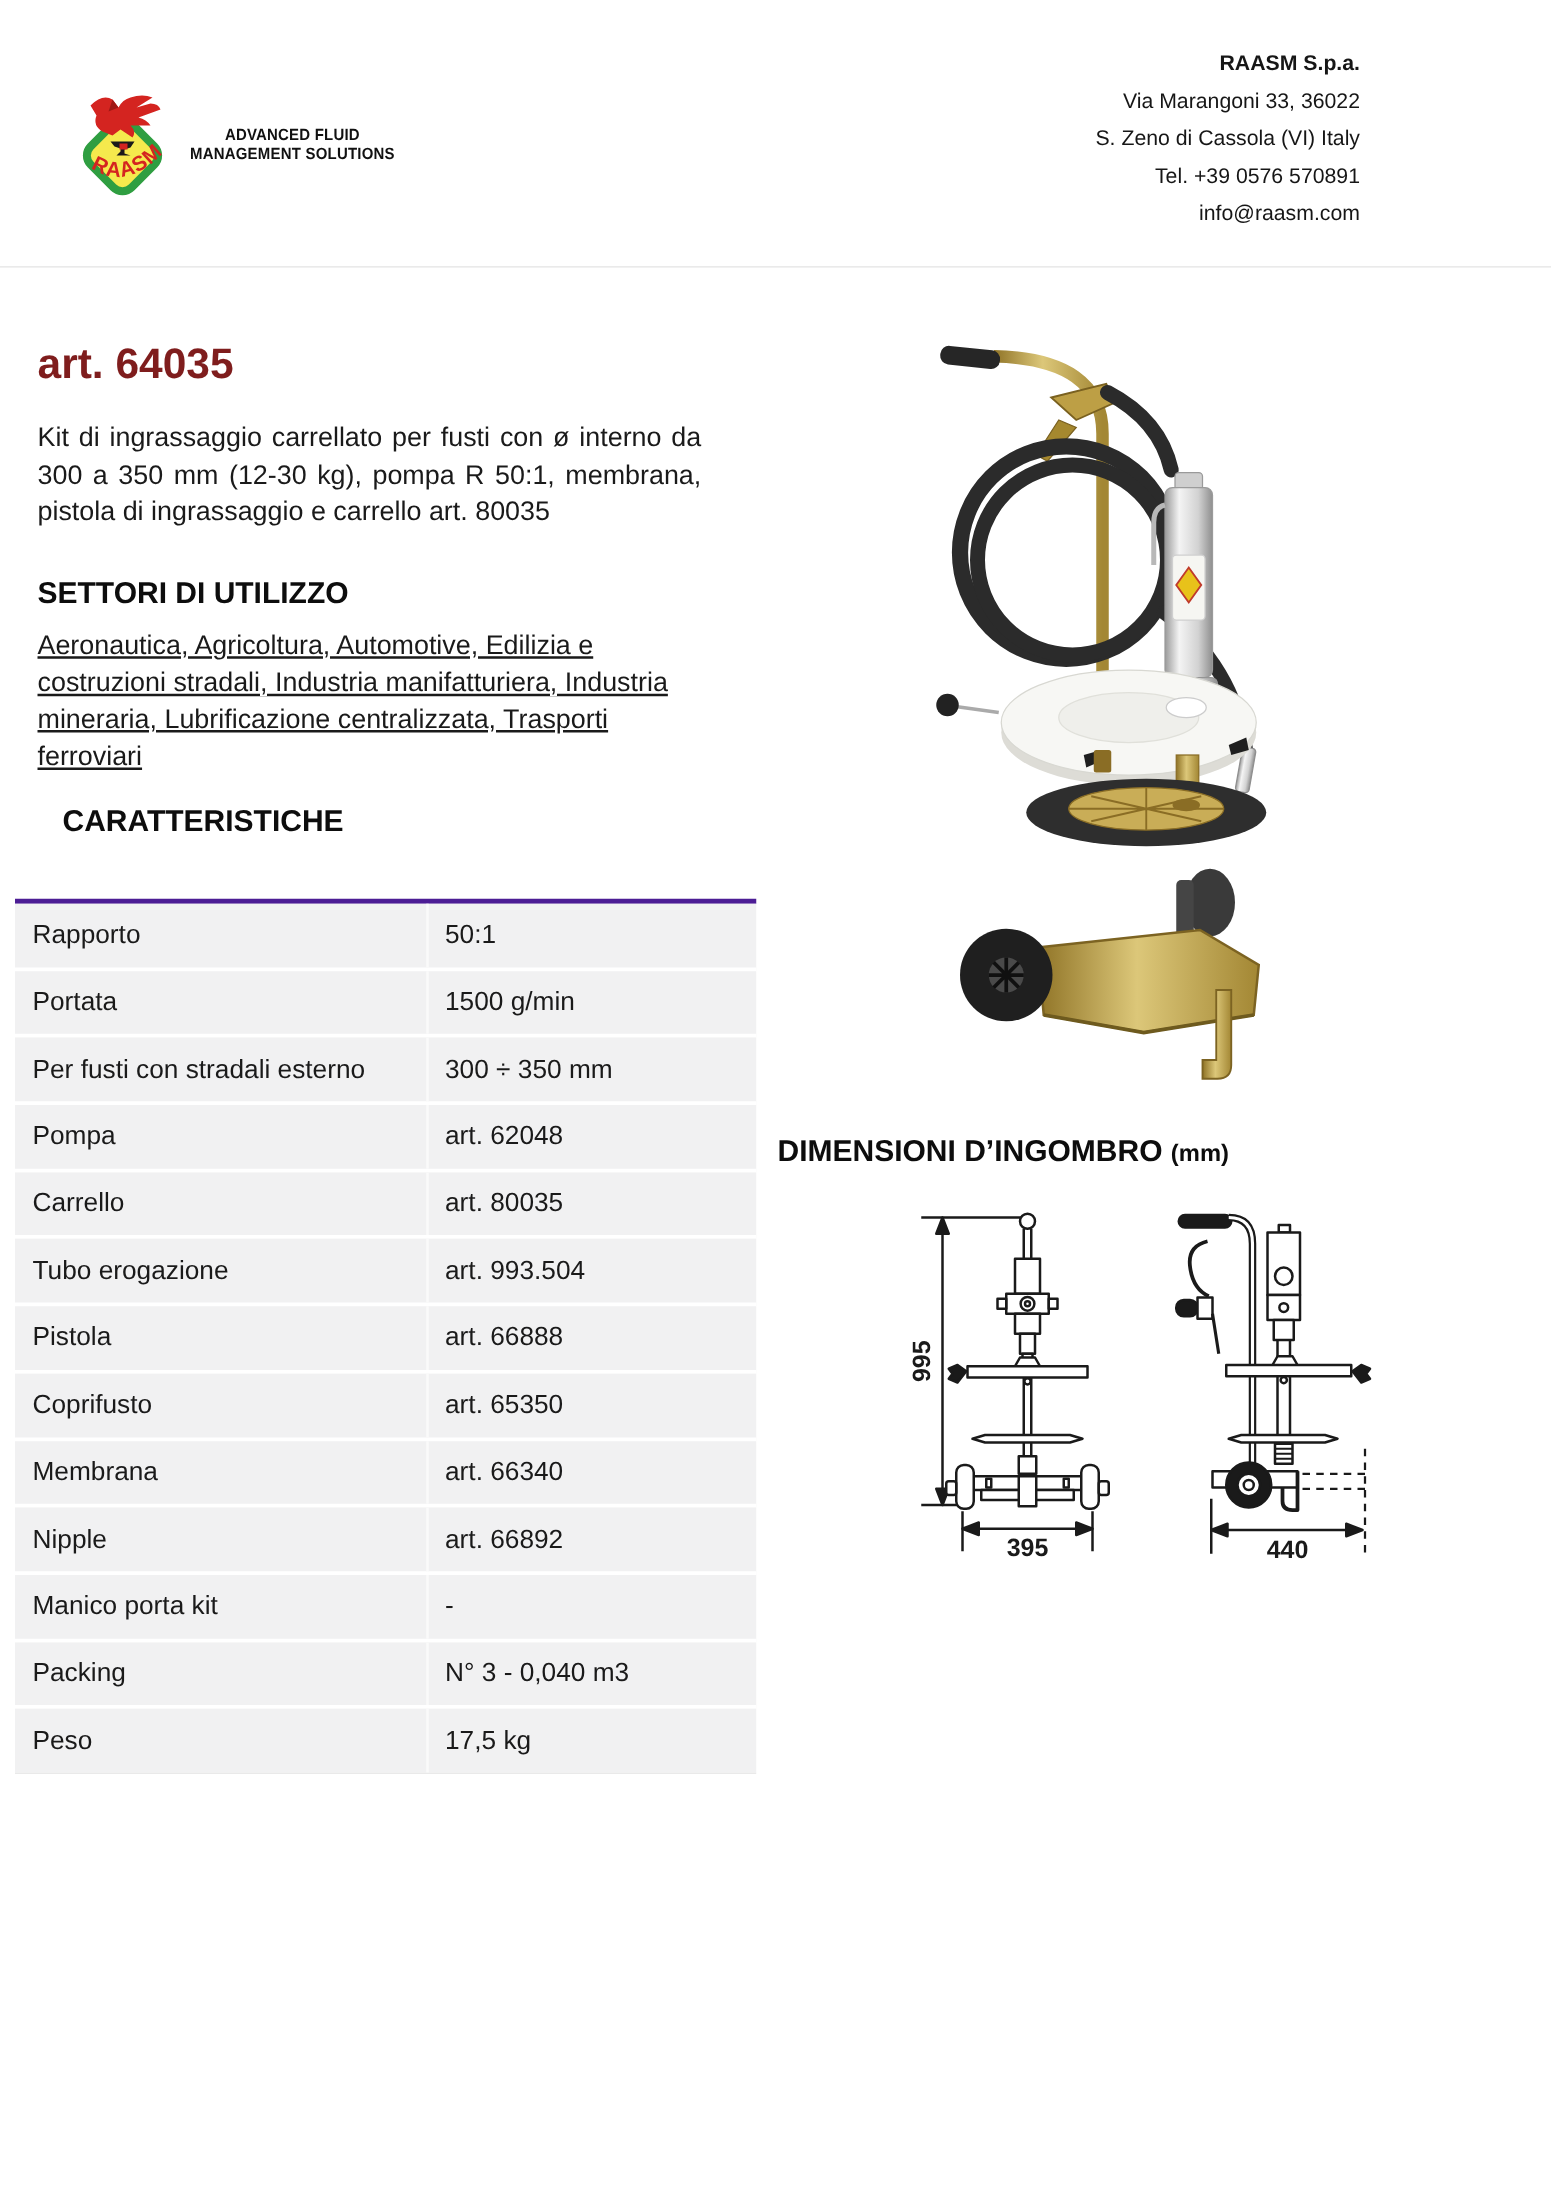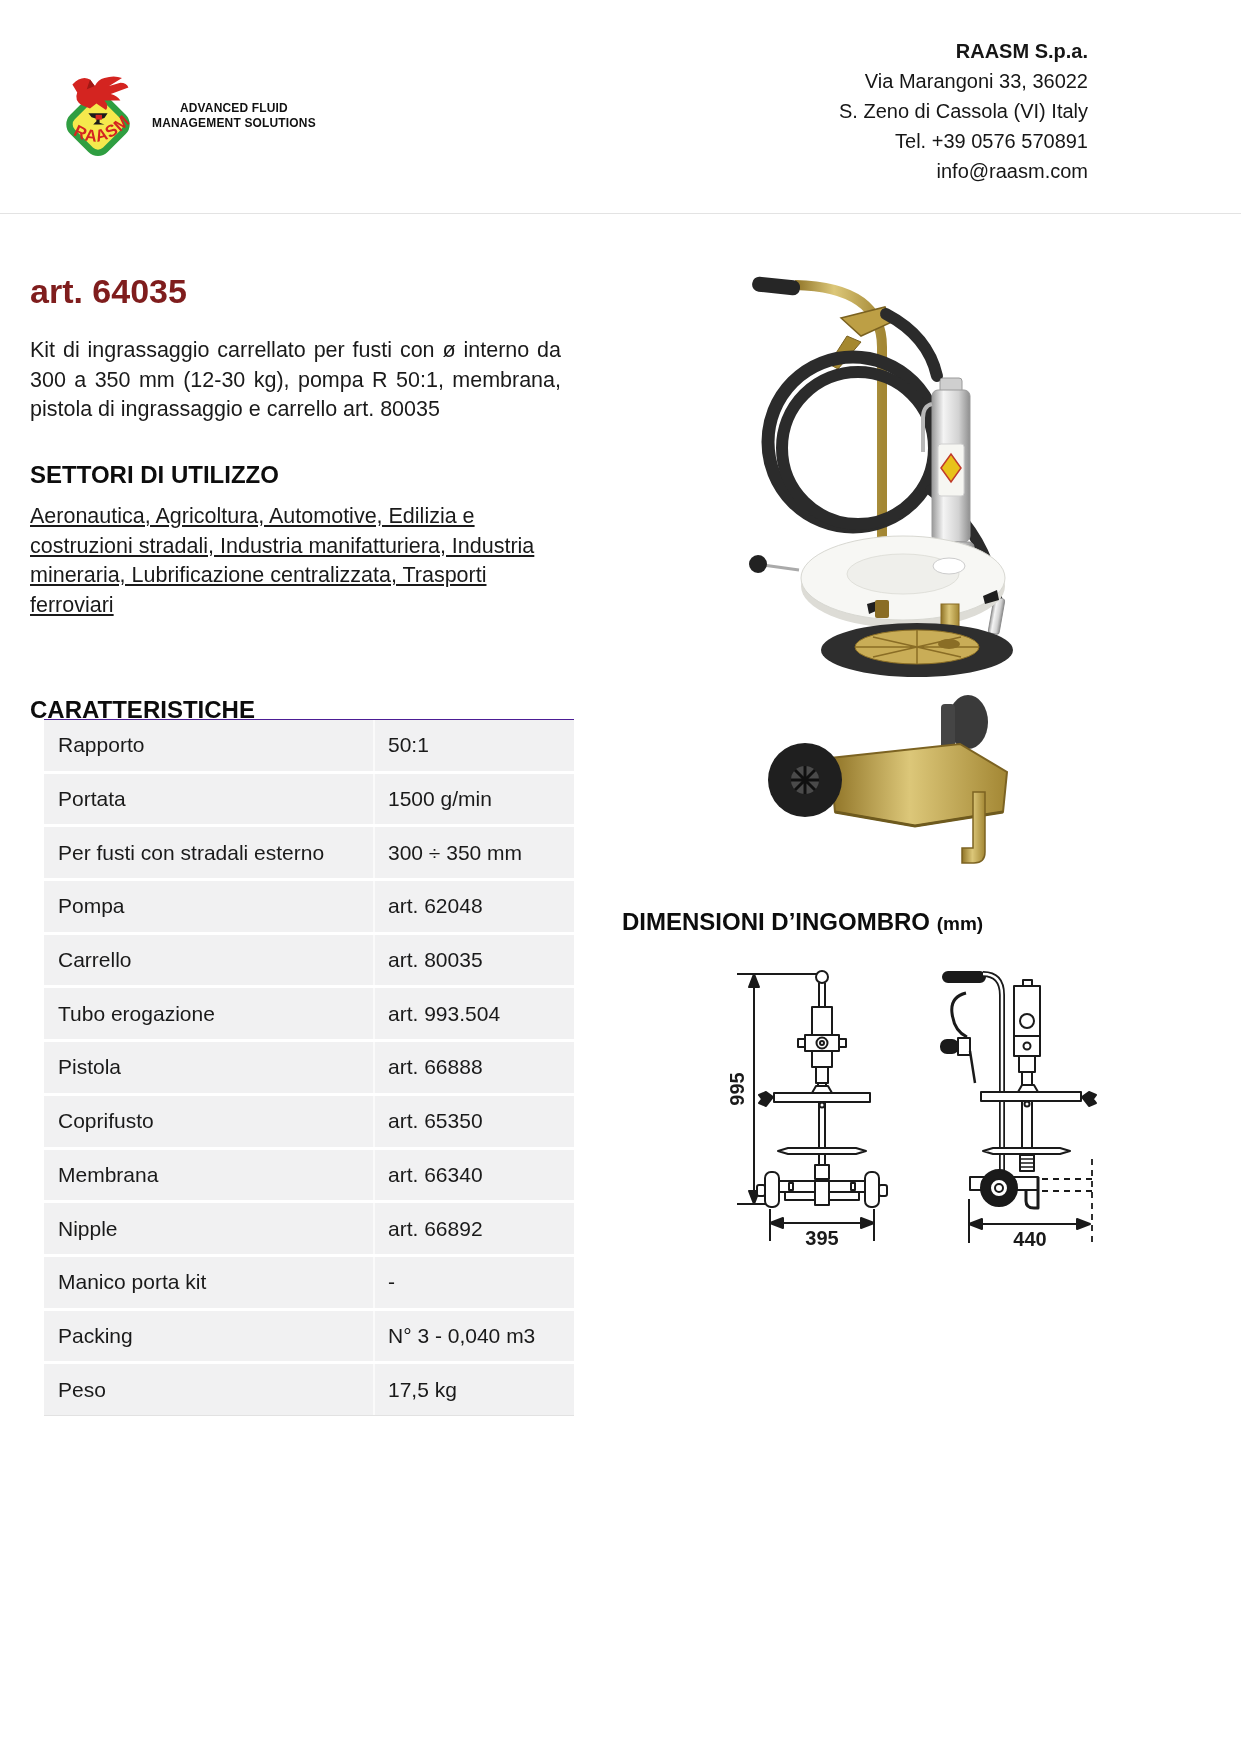--- a/index.html
+++ b/index.html
@@ -9,39 +9,39 @@
   }
   
   .logo{position:absolute;left:58px;top:72px;width:80px;height:92px;}
   .tagline{
     position:absolute;left:152px;top:100px;font-size:13px;font-weight:bold;
     line-height:15px;text-align:center;letter-spacing:.2px;color:#111;
     transform:scaleX(.92);transform-origin:left center;white-space:nowrap;
   }
   .address{
     position:absolute;right:153px;top:36px;text-align:right;
-    font-size:20px;line-height:30px;color:#161616;
+    font-size:17px;line-height:30px;color:#161616;
   }
   .address .company{font-weight:bold;}
   .header-divider{position:absolute;left:0;top:213px;width:1241px;height:1px;background:#e3e3e3;}
   
   .title{position:absolute;left:30px;top:272px;font-size:34px;font-weight:bold;color:#7f1d1d;margin:0;}
   .desc{
     position:absolute;left:30px;top:336px;width:531px;margin:0;
     font-size:21.5px;line-height:29.5px;text-align:justify;
   }
   .sec-heading{position:absolute;left:30px;font-size:24px;font-weight:bold;color:#0d0d0d;margin:0;}
   .settori-heading{top:461px;}
   .settori-body{
     position:absolute;left:30px;top:502px;width:538px;margin:0;
     font-size:21.5px;line-height:29.5px;text-decoration:underline;
   }
-  .caratteristiche-heading{top:696px;}
+  .caratteristiche-heading{top:644px;margin-left:20px;}
   
-  .char-table{position:absolute;left:44px;top:719px;width:530px;border-top:1px solid #4c1d95;border-bottom:1px solid #e2e2e2;}
+  .char-table{position:absolute;left:12px;top:719px;width:593px;border-top:4px solid #4c1d95;border-bottom:1px solid #e2e2e2;}
   .char-row{display:flex;height:50.7px;background:#f1f1f2;border-bottom:3px solid #ffffff;}
   .char-row:last-child{border-bottom:none;}
   .char-label{width:329px;display:flex;align-items:center;padding-left:14px;box-sizing:border-box;font-size:21px;}
   .char-value{flex:1;display:flex;align-items:center;padding-left:13px;box-sizing:border-box;font-size:21px;border-left:2px solid #fafafa;}
   
   .photo{position:absolute;left:735px;top:252px;width:285px;height:618px;}
   .dim-heading{position:absolute;left:622px;top:908px;font-size:24px;font-weight:bold;color:#0d0d0d;margin:0;white-space:nowrap;}
   .dim-heading .unit{font-size:19px;}
   .drawings{position:absolute;left:640px;top:955px;width:601px;height:375px;}
   .drawings text{font-family:"Liberation Sans","DejaVu Sans",sans-serif;font-weight:bold;font-size:20px;fill:#1a1a1a;}

